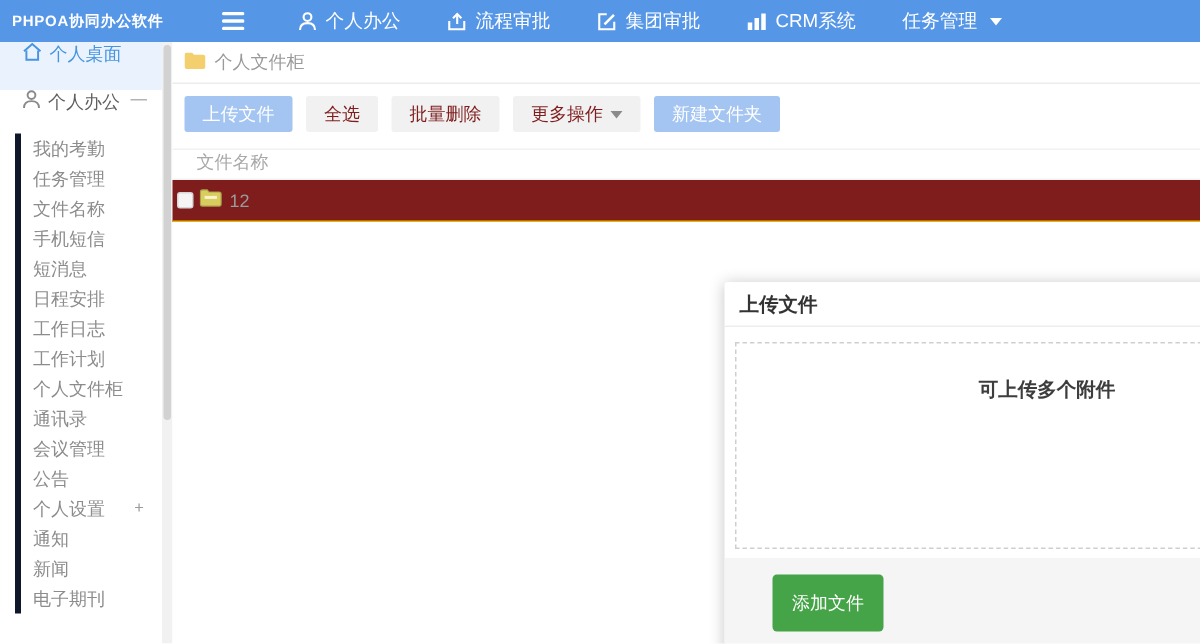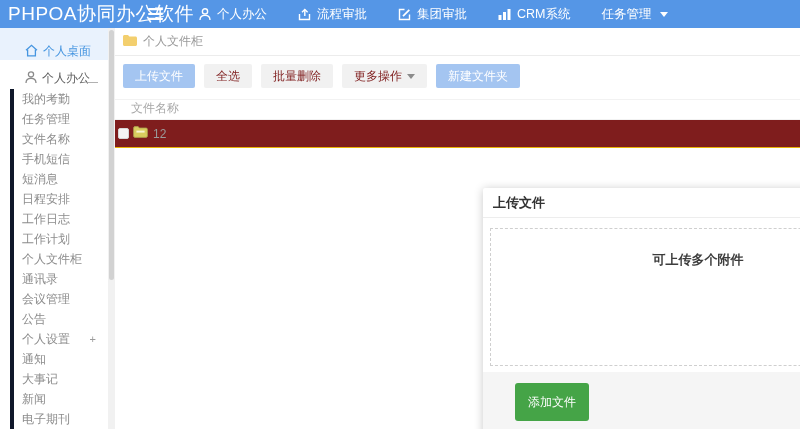--- a/index.html
+++ b/index.html
@@ -3,31 +3,31 @@
 <meta charset="utf-8">
 <style>
   * { margin:0; padding:0; box-sizing:border-box; }
   html,body { width:800px; height:429px; overflow:hidden; }
   body { font-family:"Liberation Sans","DejaVu Sans",sans-serif; background:#fff; position:relative; }
   #app { position:absolute; inset:0; overflow:hidden; }
 
   
   .topbar { position:absolute; left:0; top:0; width:800px; height:28px;
             background:#5596e6; color:#fff; display:flex; align-items:center; }
-  .logo { font-size:19px; font-weight:normal; padding-left:8px; width:148px; letter-spacing:.5px; white-space:nowrap; }
+  .logo { font-size:10px; font-weight:bold; padding-left:8px; width:148px; letter-spacing:.5px; white-space:nowrap; }
   .nav { display:flex; align-items:center; gap:31px; font-size:12.5px; margin-left:36px; }
   .nav-item { display:flex; align-items:center; gap:6px; cursor:pointer; white-space:nowrap; }
   .nav-item svg { display:block; }
   .hamburger { margin-right:0; cursor:pointer; display:flex; align-items:center; }
   .caret { width:0; height:0; border-left:4px solid transparent; border-right:4px solid transparent;
            border-top:5px solid #fff; display:inline-block; margin-left:3px; }
 
   
   .sidebar { position:absolute; left:0; top:28px; width:108px; bottom:0; background:#fff; font-size:12px; color:#666; }
-  .side-item { display:flex; align-items:flex-end; height:32px; padding-left:25px; cursor:pointer; position:relative; }
+  .side-item { display:flex; align-items:flex-start; height:32px; padding-left:15px; cursor:pointer; position:relative; }
   .side-item .lbl { margin-left:5px; }
   .side-item.active { background:#e9f2fd; color:#4595e0; }
   .side-item.office { height:27px; color:#5f5f5f; }
   .toggle { position:absolute; right:10px; color:#9a9a9a; font-size:11px; }
   .submenu { list-style:none; margin:2px 0 0 10px; border-left:4px solid #0f172a; padding-left:8px; }
   .submenu li { height:20px; line-height:20px; color:#8c8c8c; cursor:pointer; position:relative; white-space:nowrap; }
   .submenu li .toggle { right:12px; }
 
   
   .side-scroll { position:absolute; left:108px; top:28px; width:7px; bottom:0; background:#f1f1f1; }
@@ -157,21 +157,20 @@
       <li>短消息</li>
       <li>日程安排</li>
       <li>工作日志</li>
       <li>工作计划</li>
       <li>个人文件柜</li>
       <li>通讯录</li>
       <li>会议管理</li>
       <li>公告</li>
       <li><span>个人设置</span><span class="toggle">+</span></li>
       <li>通知</li>
-      <li>大事记</li>
       <li>新闻</li>
       <li>电子期刊</li>
     </ul>
   </div>
 
   <div class="side-scroll">
     <div class="thumb"></div>
   </div>
 
   <div class="main">

